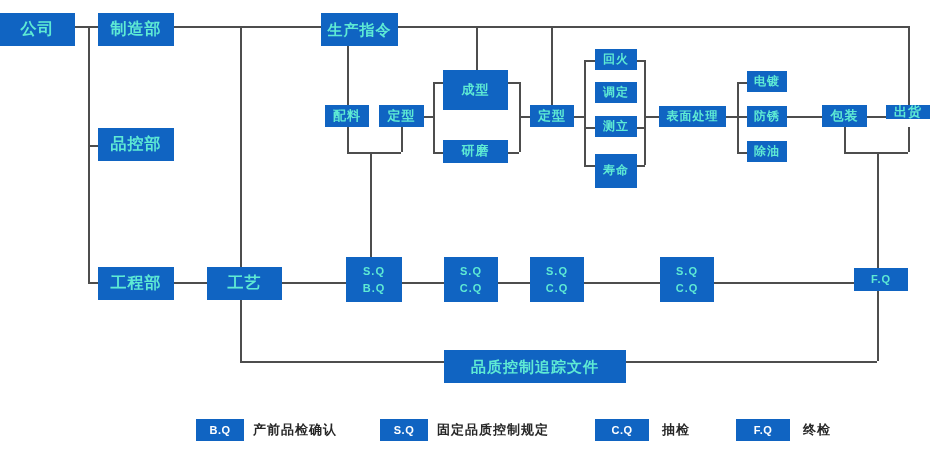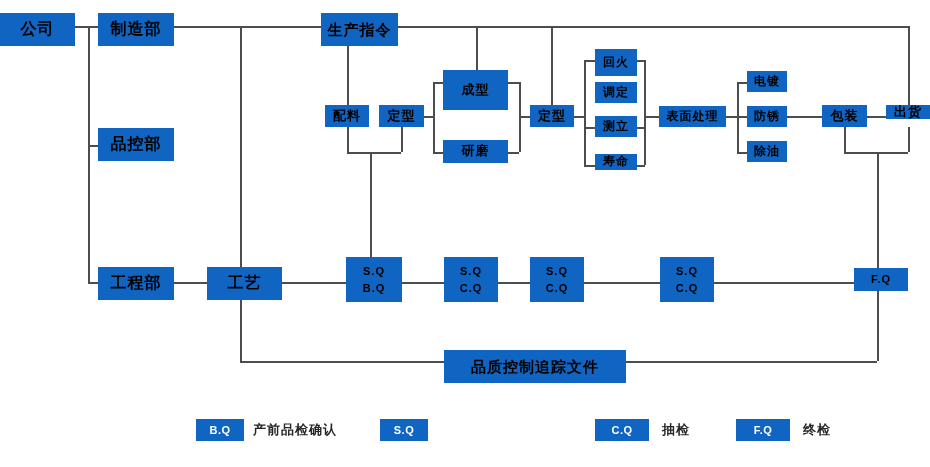--- a/index.html
+++ b/index.html
@@ -9,21 +9,21 @@
     background:#ffffff;
     overflow:hidden;
     font-family:"Liberation Sans","DejaVu Sans",sans-serif;
   }
   .line{position:absolute;background:var(--line,#4d4d4d);z-index:1;}
   .line.h{height:1.5px;}
   .line.v{width:1.5px;}
   .node{
     position:absolute;z-index:2;
     background:var(--blue,#1064C2);
-    color:#000000;font-weight:bold;
+    color:#5eead4;font-weight:bold;
     display:flex;flex-direction:column;align-items:center;justify-content:center;
     text-align:center;line-height:1.15;letter-spacing:1px;
     box-sizing:border-box;
   }
   .legend-item{position:absolute;z-index:2;display:flex;align-items:center;}
   .legend-box{
     background:var(--blue,#1064C2);color:#fff;font-weight:bold;
     display:flex;align-items:center;justify-content:center;letter-spacing:0.5px;
   }
   .legend-desc{
@@ -91,24 +91,24 @@
       <div class="node" style="left: 98px; top: 13px; width: 76px; height: 33px; font-size: 16px;">制造部</div>
       <div class="node" style="left: 98px; top: 128px; width: 76px; height: 33px; font-size: 16px;">品控部</div>
       <div class="node" style="left: 98px; top: 267px; width: 76px; height: 33px; font-size: 16px;">工程部</div>
       <div class="node" style="left: 313px; top: 13px; width: 77px; height: 33px; font-size: 15px; margin-left: 8px;">生产指令</div>
       <div class="node" style="left: 207px; top: 267px; width: 75px; height: 33px; font-size: 16px;">工艺</div>
       <div class="node" style="left: 325px; top: 105px; width: 44px; height: 22px; font-size: 13px;">配料</div>
       <div class="node" style="left: 379px; top: 105px; width: 45px; height: 22px; font-size: 13px;">定型</div>
       <div class="node" style="left: 443px; top: 70px; width: 65px; height: 40px; font-size: 13px;">成型</div>
       <div class="node" style="left: 443px; top: 140px; width: 65px; height: 23px; font-size: 13px;">研磨</div>
       <div class="node" style="left: 530px; top: 105px; width: 44px; height: 22px; font-size: 13px;">定型</div>
-      <div class="node" style="left: 595px; top: 49px; width: 42px; height: 27px; font-size: 12px; text-align: right;">回火</div>
+      <div class="node" style="left: 595px; top: 49px; width: 42px; height: 21px; font-size: 12px; text-align: right;">回火</div>
       <div class="node" style="left: 595px; top: 82px; width: 42px; height: 21px; font-size: 12px;">调定</div>
       <div class="node" style="left: 595px; top: 116px; width: 42px; height: 21px; font-size: 12px;">测立</div>
-      <div class="node" style="left: 595px; top: 154px; width: 42px; height: 16px; font-size: 12px;">寿命</div>
+      <div class="node" style="left: 595px; top: 154px; width: 42px; height: 34px; font-size: 12px;">寿命</div>
       <div class="node" style="left: 659px; top: 106px; width: 67px; height: 21px; font-size: 12px;">表面处理</div>
       <div class="node" style="left: 747px; top: 71px; width: 40px; height: 21px; font-size: 12px;">电镀</div>
       <div class="node" style="left: 747px; top: 106px; width: 40px; height: 21px; font-size: 12px;">防锈</div>
       <div class="node" style="left: 747px; top: 141px; width: 40px; height: 21px; font-size: 12px;">除油</div>
       <div class="node" style="left: 822px; top: 105px; width: 45px; height: 22px; font-size: 13px;">包装</div>
       <div class="node" style="left: 886px; top: 105px; width: 44px; height: 14px; font-size: 13px; font-family: Liberation Serif, serif;">出货</div>
       <div class="node" style="left: 346px; top: 257px; width: 56px; height: 45px; font-size: 11px;">
         <div style="padding: 2px 0px;">S.Q</div>
         <div style="padding: 2px 0px;">B.Q</div>
       </div>
@@ -128,20 +128,21 @@
       <div class="node" style="left: 444px; top: 350px; width: 182px; height: 33px; font-size: 15px;">品质控制追踪文件</div>
     </div>
 
   <div id="legend">
     <div class="legend-item" style="left: 196px; top: 419px;">
       <span class="legend-box" style="width: 48px; height: 22px; font-size: 11px;">B.Q</span>
       <span class="legend-desc" style="margin-left: 9px;">产前品检确认</span>
     </div>
     <div class="legend-item" style="left: 380px; top: 419px;">
       <span class="legend-box" style="width: 48px; height: 22px; font-size: 11px;">S.Q</span>
+      <span class="legend-desc" style="margin-left: 9px;">固定品质控制规定</span>
     </div>
     <div class="legend-item" style="left: 595px; top: 419px;">
       <span class="legend-box" style="width: 54px; height: 22px; font-size: 11px;">C.Q</span>
       <span class="legend-desc" style="margin-left: 13px;">抽检</span>
     </div>
     <div class="legend-item" style="left: 736px; top: 419px;">
       <span class="legend-box" style="width: 54px; height: 22px; font-size: 11px;">F.Q</span>
       <span class="legend-desc" style="margin-left: 13px;">终检</span>
     </div>
   </div>

